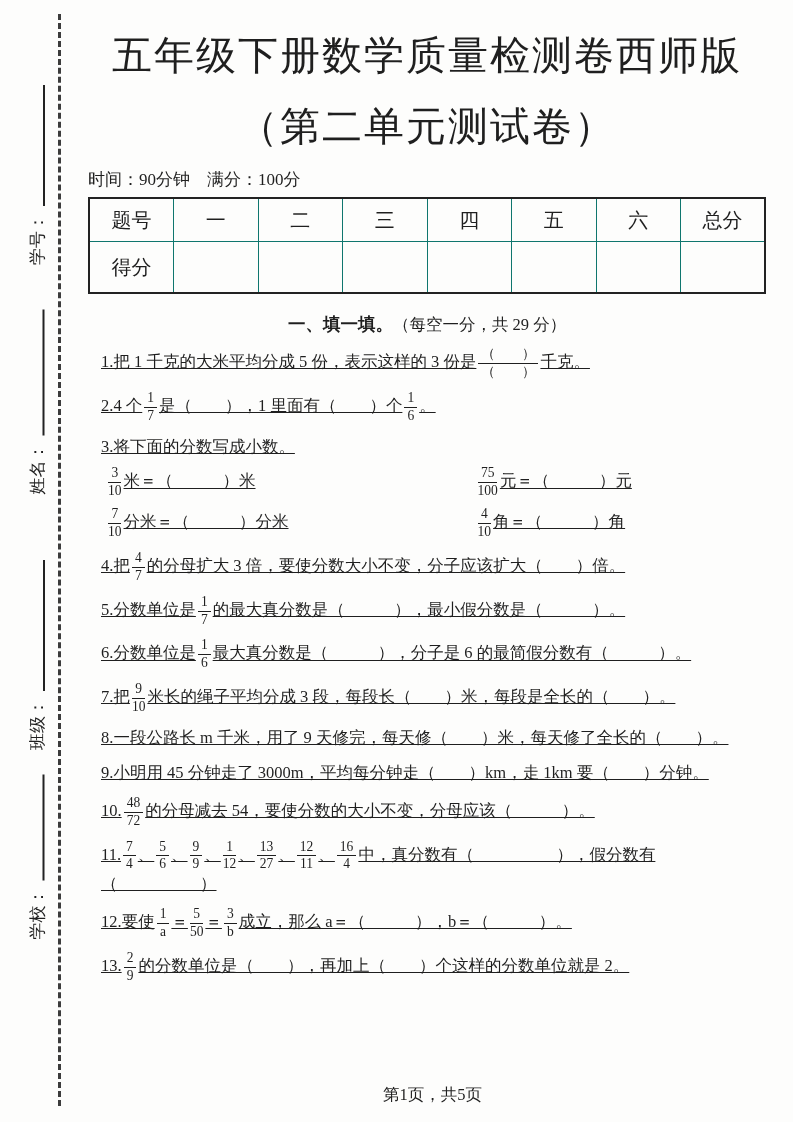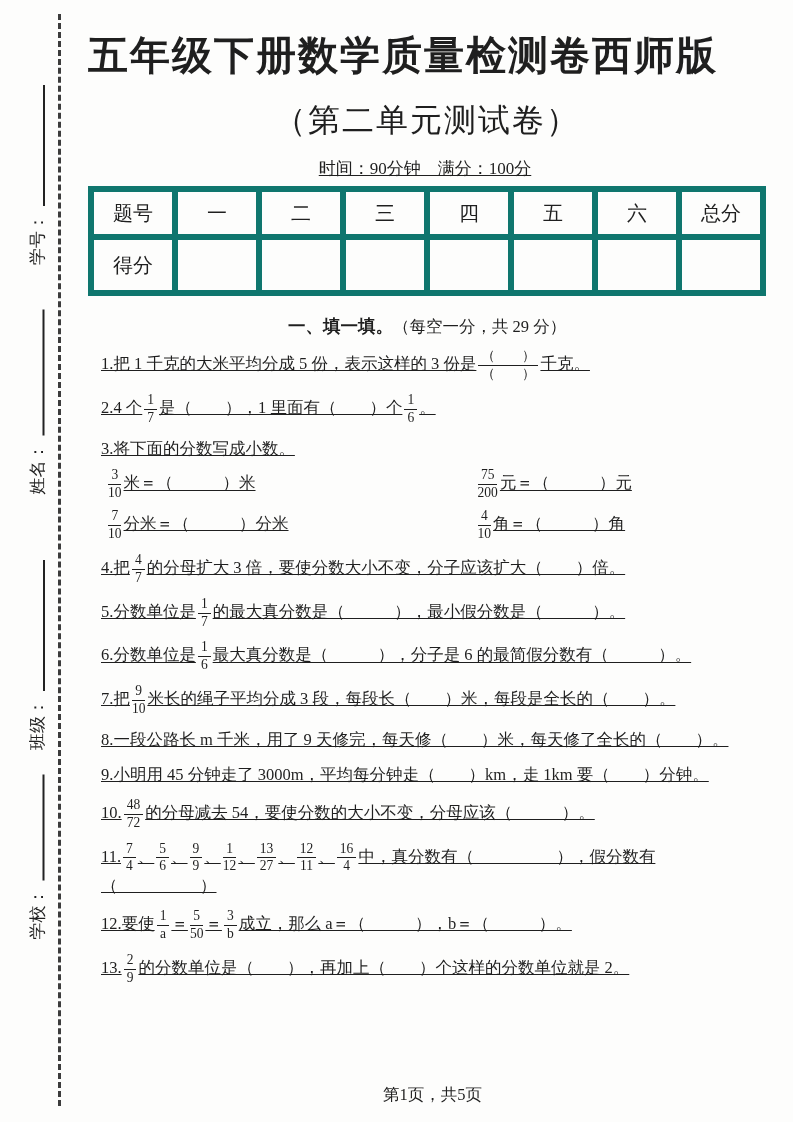--- a/index.html
+++ b/index.html
@@ -20,29 +20,29 @@
   .side-line{
     display:inline-block;border-bottom:2px solid #222;height:0;
     align-self:flex-end;margin:0 0 3px 8px;
   }
   .f1{width:180px;left:-52px;top:165px;}  .f1 .side-line{width:125px;}
   .f2{width:185px;left:-55px;top:392px;}  .f2 .side-line{width:130px;}
   .f3{width:190px;left:-57px;top:645px;}  .f3 .side-line{width:135px;}
   .f4{width:165px;left:-45px;top:847px;}  .f4 .side-line{width:110px;}
   
   .main{position:absolute;left:88px;top:28px;width:678px;}
-  .title{font-size:40px;text-align:left;letter-spacing:2px;margin:0;font-weight:700;}
-  .subtitle{font-size:32px;text-align:center;margin:16px 0 0;font-weight:400;letter-spacing:2px;}
-  .meta{text-align:center;font-size:17px;margin-top:14px;padding-right:4px;text-decoration:underline;}
+  .title{font-size:40px;text-align:center;letter-spacing:2px;margin:0;font-weight:400;}
+  .subtitle{font-size:40px;text-align:center;margin:16px 0 0;font-weight:400;letter-spacing:2px;}
+  .meta{text-align:left;font-size:17px;margin-top:14px;padding-right:4px;}
   table.score{
     width:100%;border-collapse:collapse;margin-top:6px;table-layout:fixed;
     border:2px solid #222;
   }
   table.score td{
-    border:6px solid #0f766e;text-align:center;font-size:20px;
+    border:1px solid #0f766e;text-align:center;font-size:20px;
     height:42px;padding:0;
   }
   table.score tr.r2 td{height:50px;}
   
   .section-head{margin-top:18px;font-size:17.5px;text-align:center;}
   .sec-title{font-weight:700;font-family:"Liberation Sans","DejaVu Sans",sans-serif;}
   .sec-note{font-size:16.5px;}
   .questions{margin-top:4px;padding-left:13px;}
   .q{font-size:16.5px;line-height:1.45;margin-top:11px;text-decoration:underline;}
   .q3-grid{
@@ -129,21 +129,21 @@
           </span>。</div>
       <div class="q">
         <div>3.将下面的分数写成小数。</div>
         <div class="q3-grid">
           <div><span class="frac">
                 <span class="fn">3</span>
                 <span class="fd">10</span>
               </span>米＝（　　　）米</div>
           <div><span class="frac">
                 <span class="fn">75</span>
-                <span class="fd">200</span>
+                <span class="fd">100</span>
               </span>元＝（　　　）元</div>
           <div><span class="frac">
                 <span class="fn">7</span>
                 <span class="fd">10</span>
               </span>分米＝（　　　）分米</div>
           <div><span class="frac">
                 <span class="fn">4</span>
                 <span class="fd">10</span>
               </span>角＝（　　　）角</div>
         </div>

